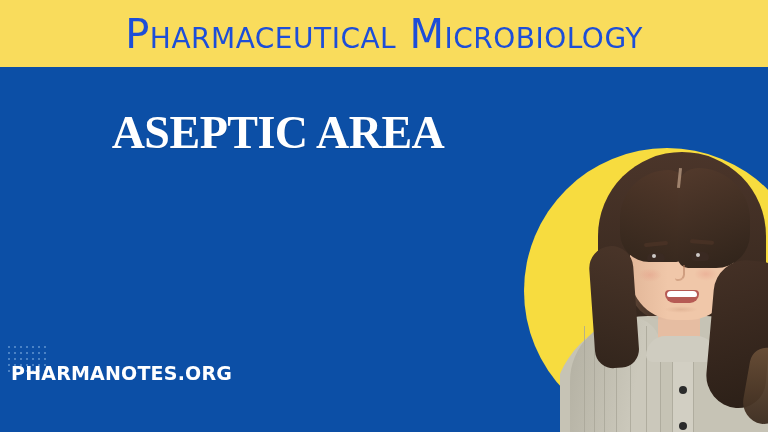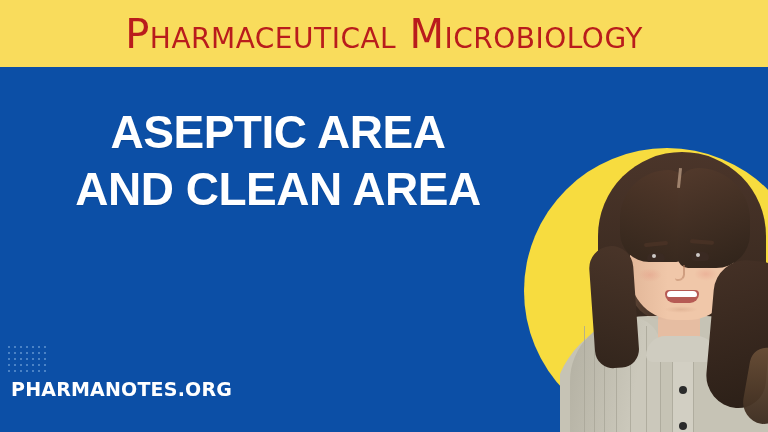--- a/index.html
+++ b/index.html
@@ -22,21 +22,21 @@
     position:absolute;
     top:0; left:0;
     width:768px; height:67px;
     background:#F9DC5C;
     display:flex;
     align-items:center;
     justify-content:center;
     z-index:6;
   }
   .header-title {
-    color:#b91c1c;
+    color:#1d4ed8;
     font-family:"DejaVu Sans", sans-serif;
     font-size:40px;
     line-height:44px;
     font-weight:400;
     font-variant:small-caps;
     letter-spacing:0.5px;
     white-space:nowrap;
     text-align:center;
   }
 
@@ -57,21 +57,21 @@
     position:absolute;
     left:0px;
     top:104px;
     width:556px;
     z-index:5;
     text-align:center;
     padding:0 12px;
   }
   .headline-line {
     color:#FFFFFF;
-    font-family:Liberation Sans, sans-serif;
+    font-family:Liberation Serif, serif;
     font-weight:bold;
     font-size:46px;
     line-height:57px;
     letter-spacing:-0.5px;
     white-space:nowrap;
     text-shadow:0 1px 1px rgba(0,0,0,0.10);
   }
 
   
   .dot-grid {
@@ -84,21 +84,21 @@
     background-image:radial-gradient(#4E86C8 1px, transparent 1.2px);
     background-size:6px 6px;
     background-position:0 0;
     opacity:0.95;
   }
 
   
   .watermark {
     position:absolute;
     left:11px;
-    top:378px;
+    top:362px;
     z-index:5;
     color:#FFFFFF;
     font-family:"DejaVu Sans", sans-serif;
     font-weight:bold;
     font-size:19px;
     line-height:22px;
     letter-spacing:0.2px;
     white-space:nowrap;
   }
 
@@ -396,20 +396,19 @@
       <div class="blush-r"></div>
       <div class="mouth">
         <div class="teeth"></div>
       </div>
       <div class="chin-shade"></div>
     </div>
   </div>
 
   <div class="headline">
     <div class="headline-line">ASEPTIC AREA</div>
-    <div class="headline-line">AND CLEAN AREA</div>
   </div>
 
   <div class="dot-grid"></div>
 
   <div class="watermark">PHARMANOTES.ORG</div>
 
 </div>
 
 </body></html>

